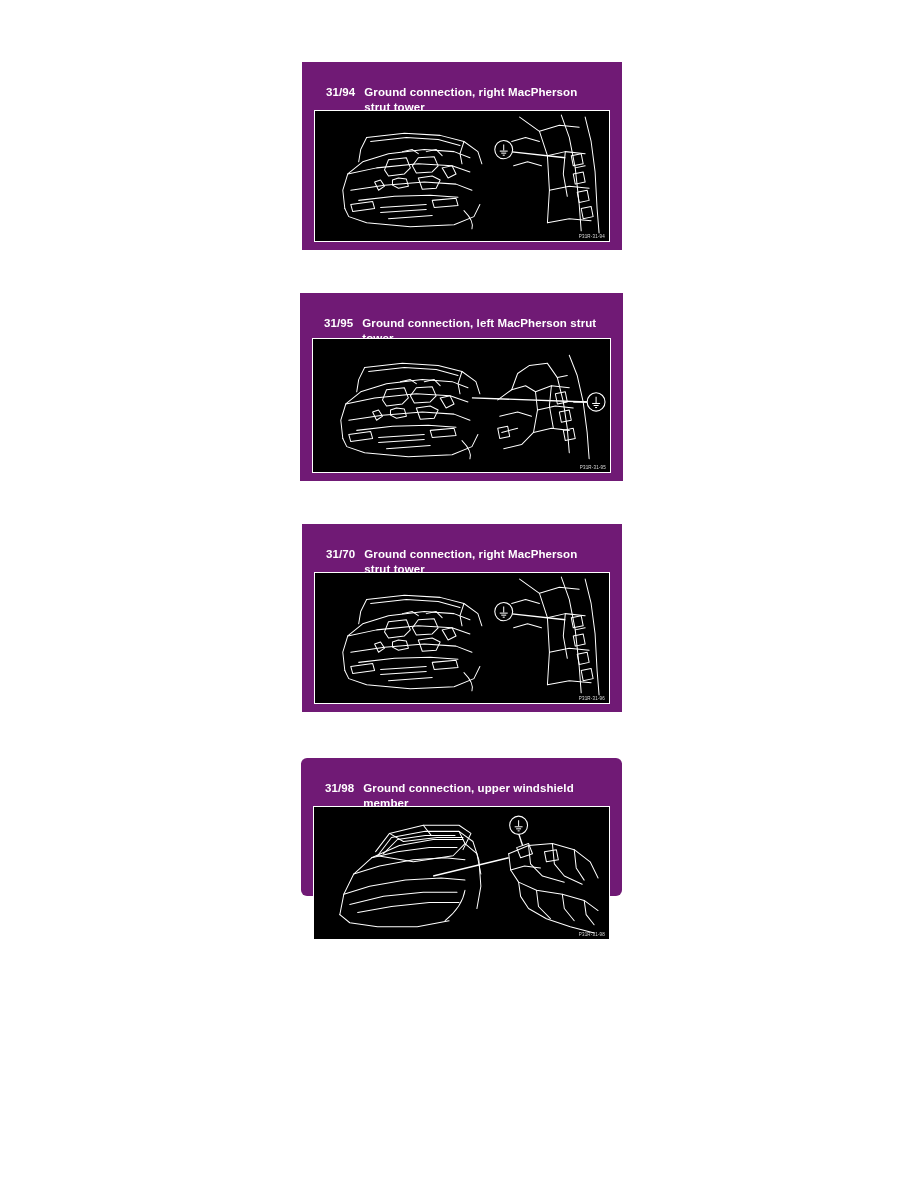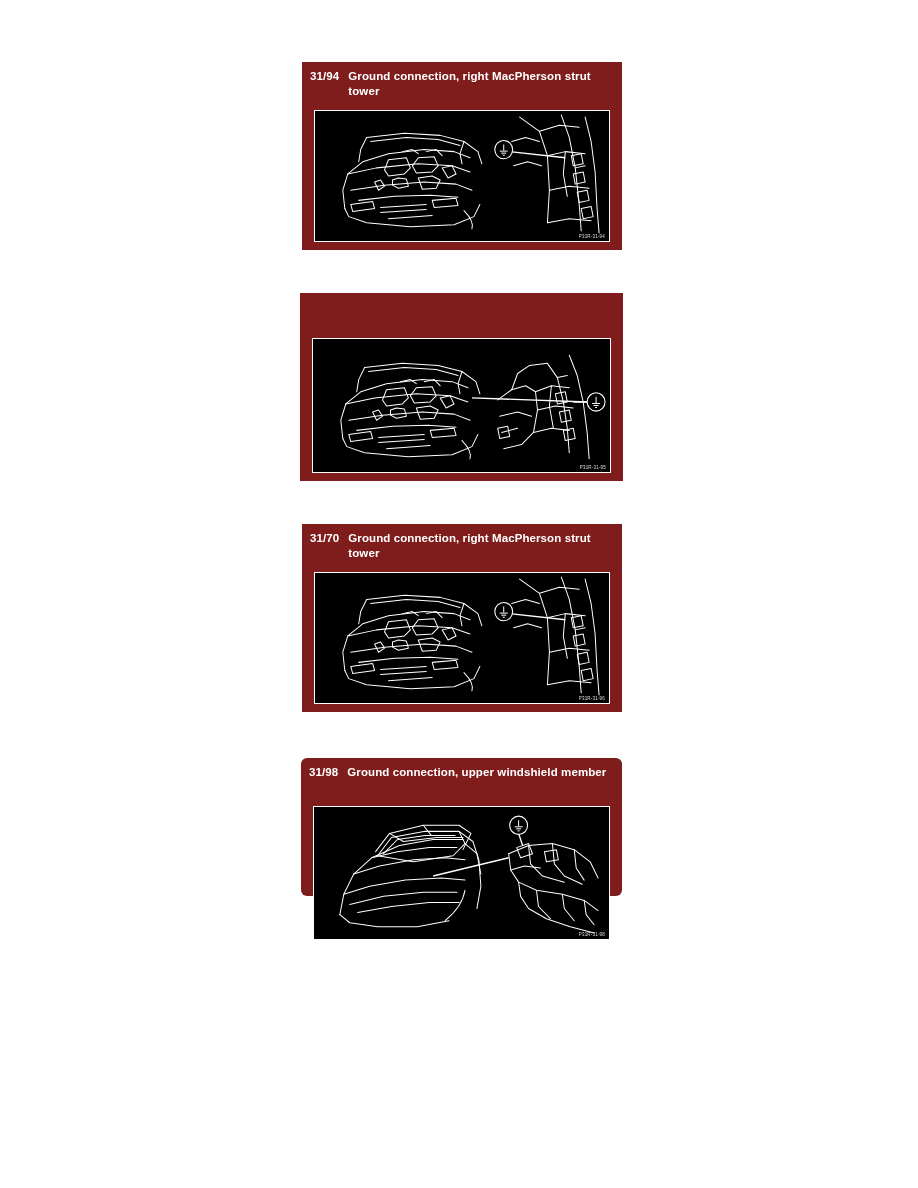--- a/index.html
+++ b/index.html
@@ -17,23 +17,23 @@
   .page {
     position: relative;
     width: 918px;
     height: 1188px;
     background: #ffffff;
   }
 
   
   .figure {
     position: absolute;
-    background: #7f1d1d;
+    background: #701a75;
     box-sizing: border-box;
-    padding: 0;
+    padding: 16px;
   }
   .fig-header {
     display: flex;
     align-items: flex-start;
     color: #ffffff;
     font-weight: bold;
     font-size: 11.5px;
     line-height: 15px;
     padding: 7px 6px 4px 8px;
   }
@@ -180,20 +180,24 @@
             <path d="M187.5 41.5 L192.5 41.5"></path>
             <path d="M189 43.5 L191 43.5"></path>
           </g>
         </svg>
       </div>
       <div class="fig-code">P31R-31-94</div>
     </div>
   </div>
 
   <div class="figure" id="fig-3195">
+    <div class="fig-header">
+      <span class="fig-num">31/95</span>
+      <span class="fig-title">Ground connection, left MacPherson strut tower</span>
+    </div>
     <div class="fig-frame">
       <div class="art">
         <svg viewBox="0 0 299 131" preserveAspectRatio="none">
           <g class="stroke">
             <path d="M30 98 L28 80 L33 64 L48 52 L74 44 L110 40 L140 42 L156 48"></path>
             <path d="M30 98 L34 106 L52 112 L96 116 L140 114 L160 106 L166 94"></path>
             <path d="M33 64 L62 58 L104 54 L138 56 L156 62"></path>
             <path d="M36 80 L70 75 L110 72 L142 74 L158 80"></path>
             <path d="M44 90 L80 86 L116 85 L144 87"></path>
             <path d="M52 28 L90 24 L126 26 L150 32 L164 42 L168 54"></path>

